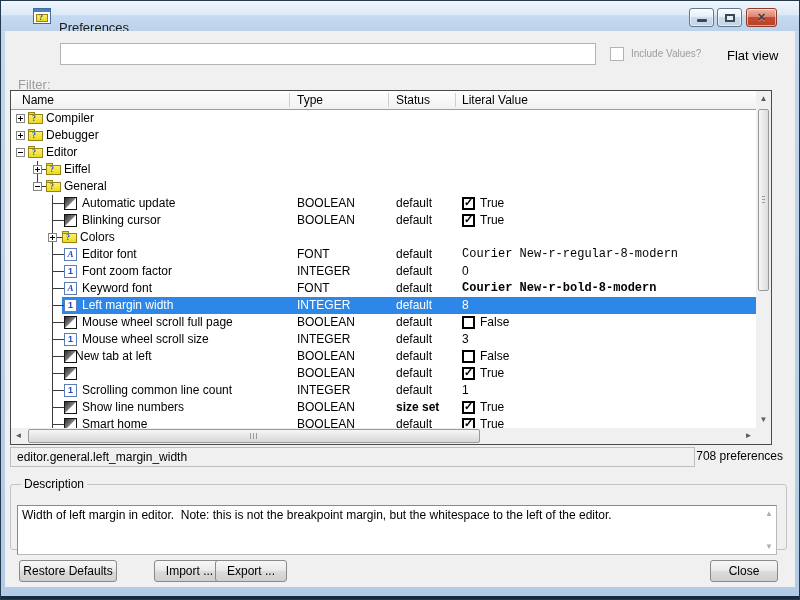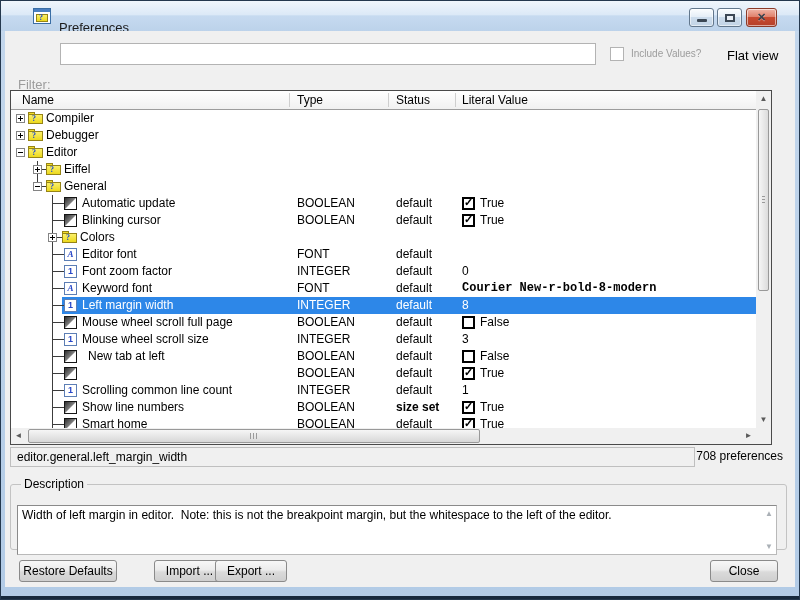--- a/index.html
+++ b/index.html
@@ -252,20 +252,21 @@
             </div>
             <div class="tname" style="left: 69px;">Colors</div>
           </div>
           <div class="trow" style="top: 136px;">
             <div class="vline" style="left: 41px; height: 17px;"></div>
             <div class="hline" style="left: 41px; width: 12px;"></div>
             <div class="ticon-font" style="left: 53px;">A</div>
             <div class="tname" style="left: 71px;">Editor font</div>
             <div class="ttype">FONT</div>
             <div class="tstat">default</div>
+            <div class="tval mono">Courier New-r-regular-8-modern</div>
           </div>
           <div class="trow" style="top: 153px;">
             <div class="vline" style="left: 41px; height: 17px;"></div>
             <div class="hline" style="left: 41px; width: 12px;"></div>
             <div class="ticon-int" style="left: 53px;">1</div>
             <div class="tname" style="left: 71px;">Font zoom factor</div>
             <div class="ttype">INTEGER</div>
             <div class="tstat">default</div>
             <div class="tval">0</div>
           </div>
@@ -304,21 +305,21 @@
             <div class="ticon-int" style="left: 53px;">1</div>
             <div class="tname" style="left: 71px;">Mouse wheel scroll size</div>
             <div class="ttype">INTEGER</div>
             <div class="tstat">default</div>
             <div class="tval">3</div>
           </div>
           <div class="trow" style="top: 238px;">
             <div class="vline" style="left: 41px; height: 17px;"></div>
             <div class="hline" style="left: 41px; width: 12px;"></div>
             <div class="ticon-bool" style="left: 53px;"></div>
-            <div class="tname" style="left: 77px;">New tab at left</div>
+            <div class="tname" style="left: 64px;">New tab at left</div>
             <div class="ttype">BOOLEAN</div>
             <div class="tstat">default</div>
             <div class="vcb"></div>
             <div class="tval vcbtext">False</div>
           </div>
           <div class="trow" style="top: 255px;">
             <div class="vline" style="left: 41px; height: 17px;"></div>
             <div class="hline" style="left: 41px; width: 12px;"></div>
             <div class="ticon-bool" style="left: 53px;"></div>
             <div class="ttype">BOOLEAN</div>

